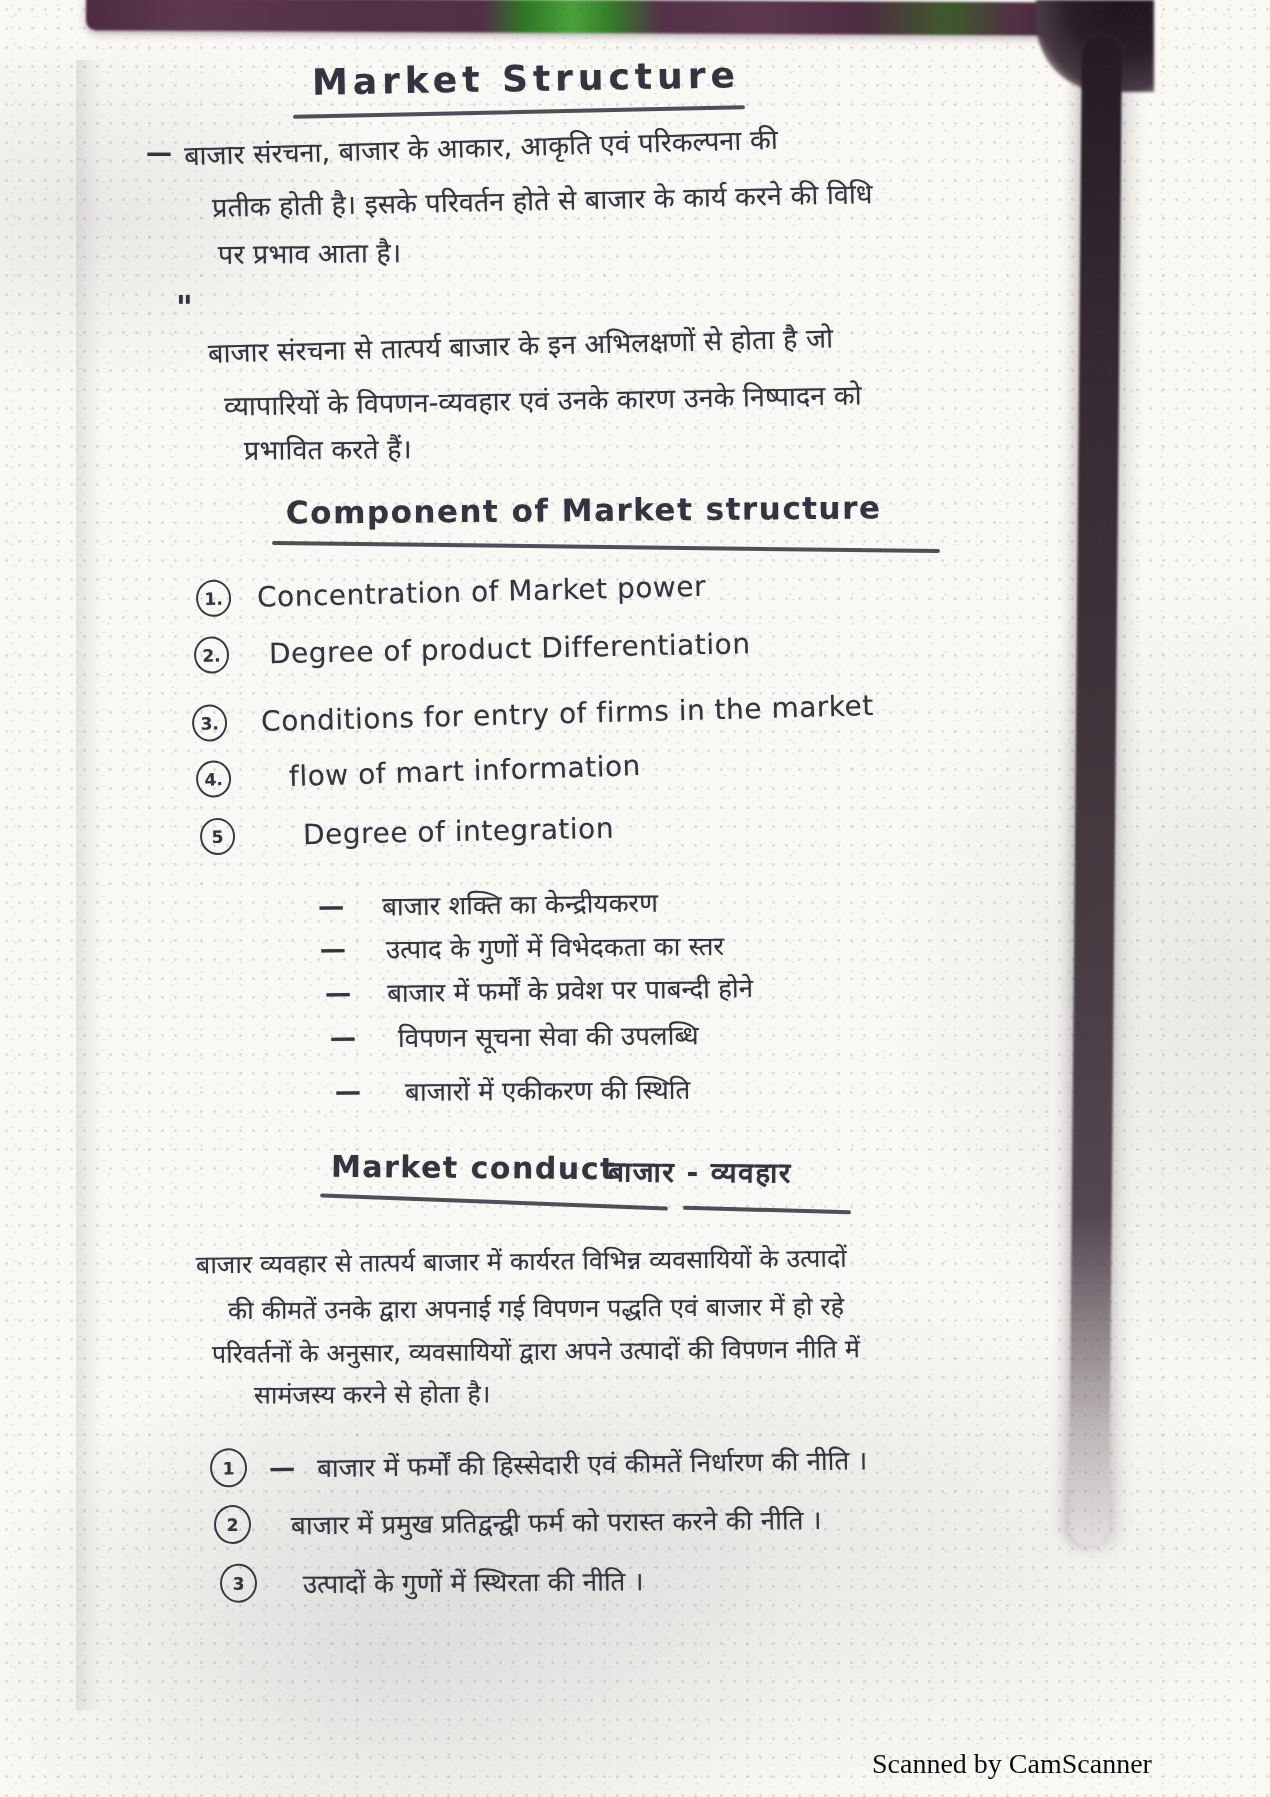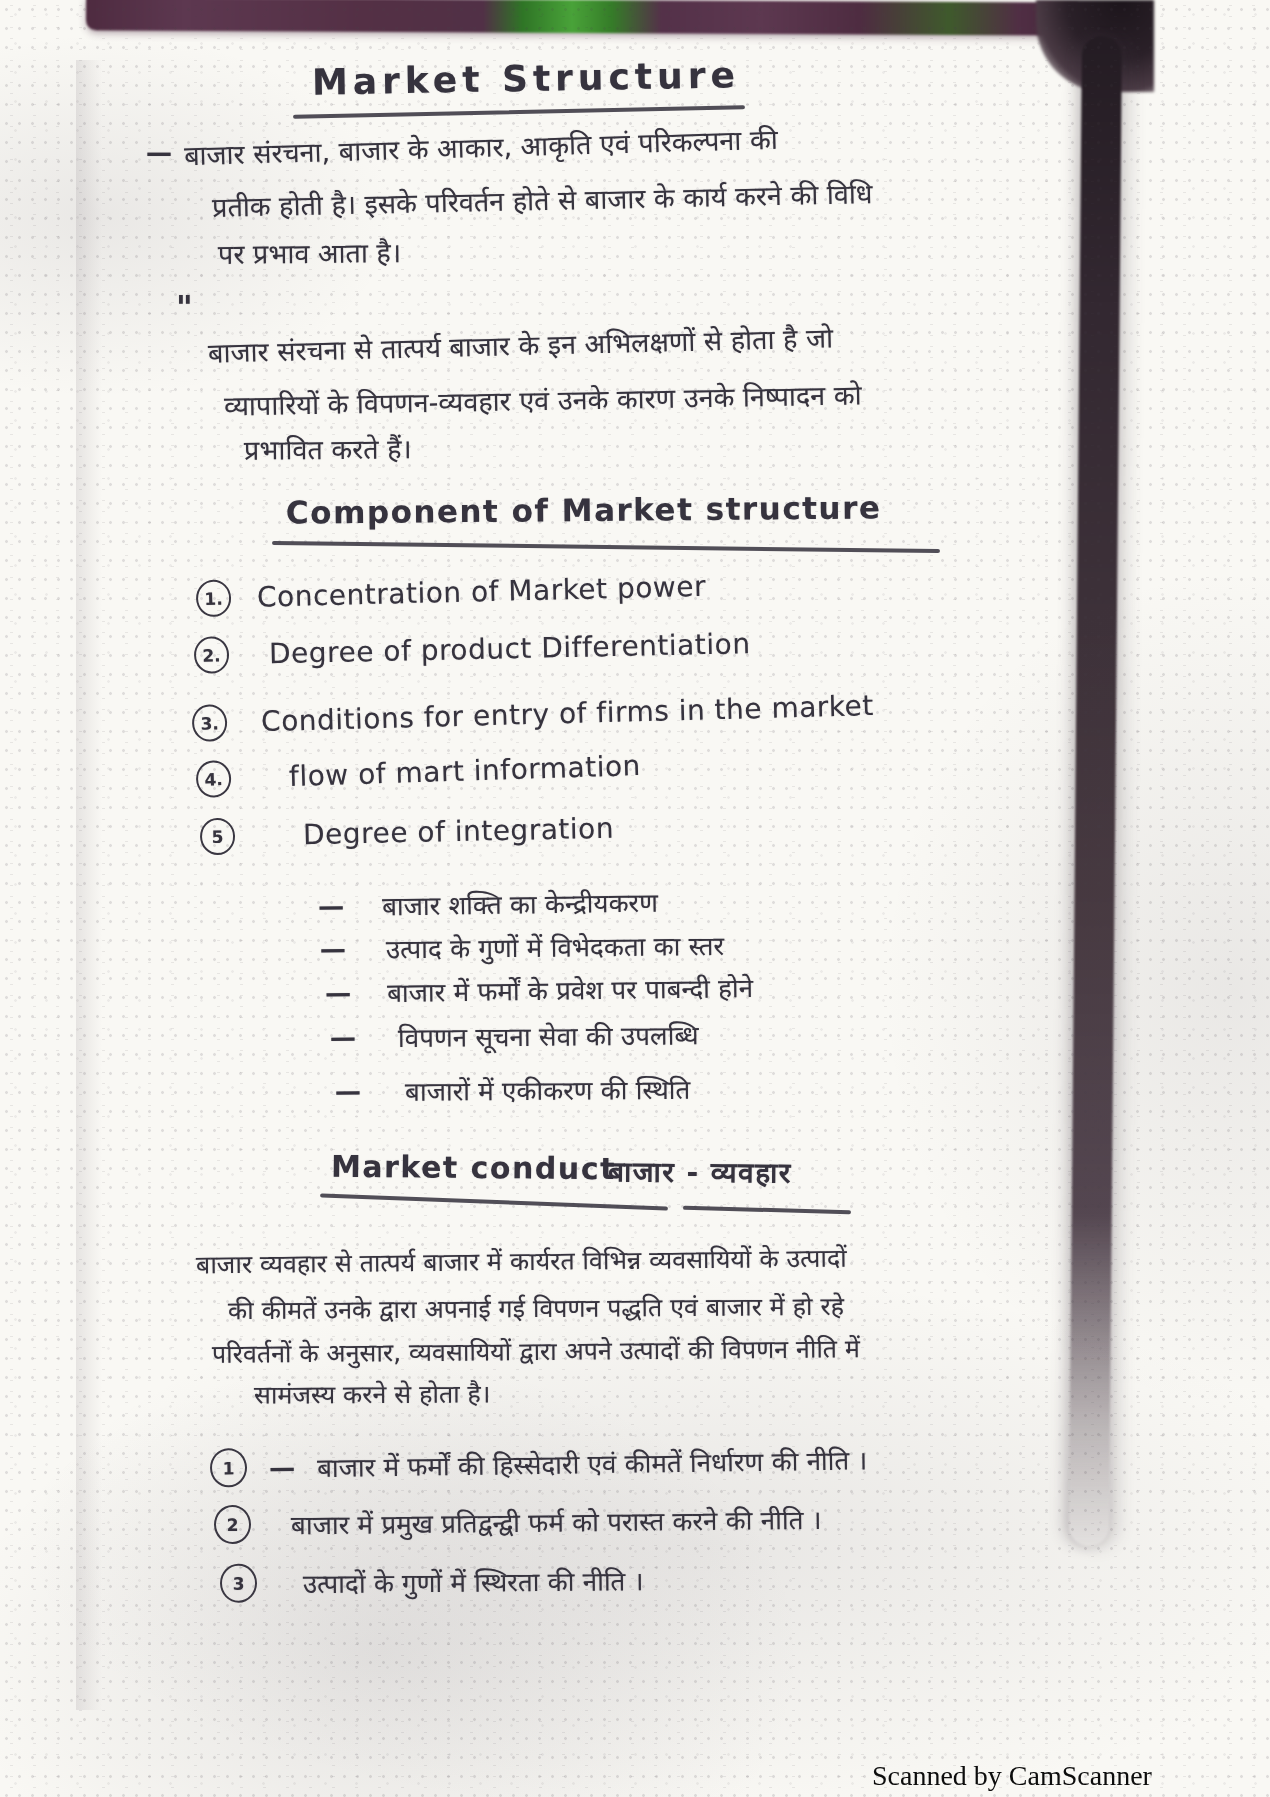--- a/index.html
+++ b/index.html
@@ -64,21 +64,21 @@
   .circle{
     display:inline-flex;align-items:center;justify-content:center;flex:0 0 auto;
     width:31px;height:33px;border:2.5px solid #3a3742;border-radius:50%;
     font-size:17px;font-weight:bold;
   }
   .itext{font-size:28px;letter-spacing:.5px;}
   .hpoint{font-size:26px;}
   .dash{font-size:26px;font-weight:bold;}
   .cpara{font-size:25px;}
   .citem{font-size:26px;}
-  .watermark{font-family:"Liberation Serif","DejaVu Serif",serif;font-size:28px;color:#0d0d0d;z-index:4;margin-top:12px;}
+  .watermark{font-family:"Liberation Serif","DejaVu Serif",serif;font-size:28px;color:#0d0d0d;z-index:4;}
 </style>
 </head>
 <body>
 
 <div class="abs top-strip"></div>
 <div class="abs top-right-blob"></div>
 <div class="abs right-band"></div>
 <div class="abs left-shade"></div>
 <div class="abs grain"></div>
 

